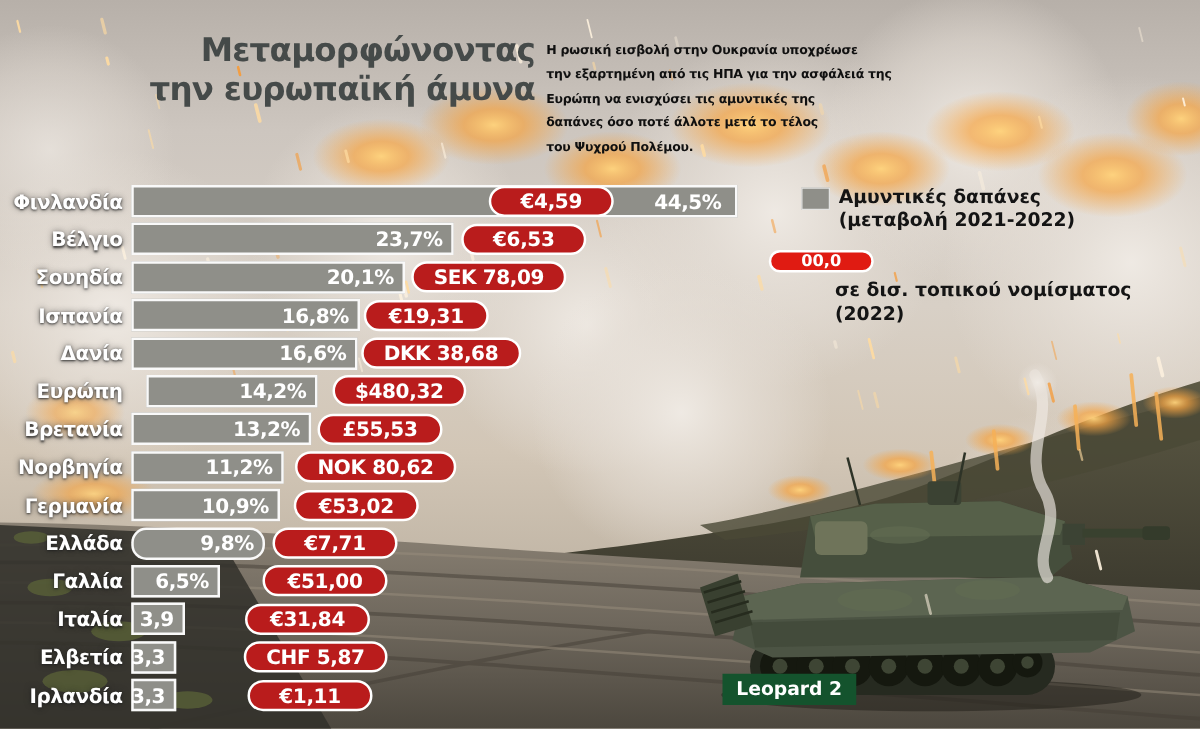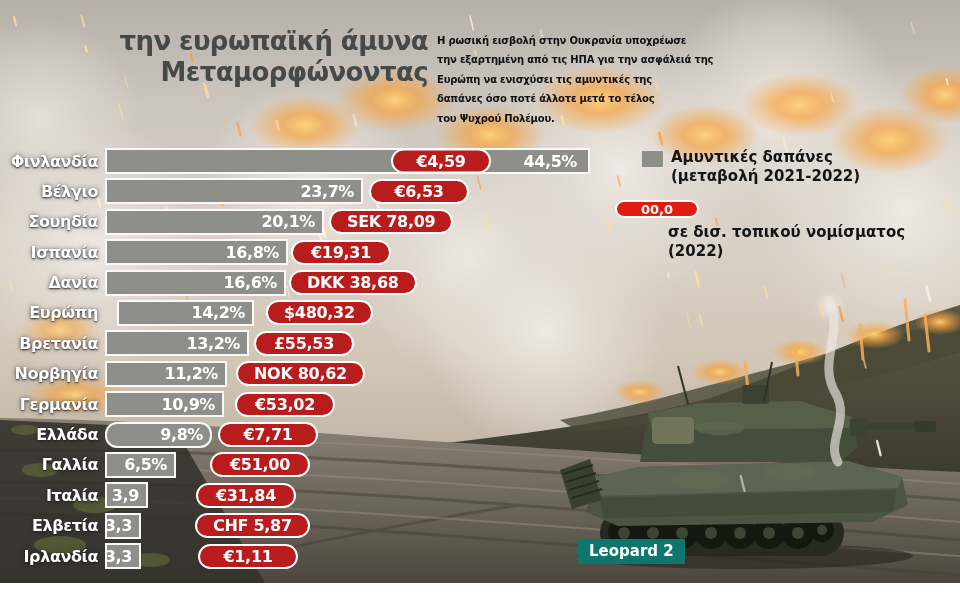--- a/index.html
+++ b/index.html
@@ -37,21 +37,21 @@
        border:2px solid rgba(255,255,255,.95);display:flex;align-items:center;justify-content:flex-end;}
   .pct{color:#fff;font-weight:bold;font-size:16px;letter-spacing:-0.4px;padding-right:7px;white-space:nowrap;}
   .pill{flex:none;height:25px;min-width:100px;box-sizing:border-box;border-radius:13px;
         background:#b91c1c;border:2px solid #fff;color:#fff;font-weight:bold;font-size:16px;
         display:flex;align-items:center;justify-content:center;padding:0 16px;white-space:nowrap;
         letter-spacing:-0.3px;}
   .row.pill-inside .bar .pill{position:absolute;right:97px;top:50%;transform:translateY(-50%);}
   .row.pill-inside .pct{padding-right:11px;}
 
   
-  .caption{position:absolute;left:578px;top:539px;background:#0f766e;color:#ffffff;
+  .caption{position:absolute;left:578px;top:539px;background:#14532d;color:#ffffff;
            font-weight:bold;font-size:15px;padding:3px 11px 4px;}
 </style>
 </head>
 <body>
 
 <div class="stage">
 
   <svg class="photo" width="960" height="583" viewBox="0 0 960 583" preserveAspectRatio="none" aria-hidden="true">
     <defs>
       <linearGradient id="sky" x1="0" y1="0" x2="0" y2="1">
@@ -247,22 +247,22 @@
         <line x1="894.2873546035436" y1="267.2286790526606" x2="896.0492124719542" y2="274.27611052630294" stroke="#ffdca2" stroke-width="1.4" stroke-linecap="round" opacity="0.63"></line>
         <line x1="535.8531012879" y1="56.054542833498935" x2="537.7416490713327" y2="63.608733967230066" stroke="#f59d3e" stroke-width="1.5" stroke-linecap="round" opacity="0.38"></line>
         <line x1="97.89977914090258" y1="197.51119801425898" x2="100.18663714276005" y2="206.65863002168885" stroke="#fff3e0" stroke-width="2.2" stroke-linecap="round" opacity="0.77"></line>
         <line x1="374.7478176302965" y1="192.87826020637445" x2="378.40222467675443" y2="207.4958883922062" stroke="#fff3e0" stroke-width="2.5" stroke-linecap="round" opacity="0.71"></line>
         <line x1="764.548754186625" y1="286.36428371135344" x2="767.3272355156147" y2="297.47820902731183" stroke="#ffdca2" stroke-width="2.3" stroke-linecap="round" opacity="0.58"></line>
         <line x1="474.7774500142678" y1="50.356056427283235" x2="475.9599018305121" y2="55.08586369226028" stroke="#ffdca2" stroke-width="2.0" stroke-linecap="round" opacity="0.56"></line>
       </g>
   </svg>
 
   <div class="title">
+    <div>Μεταμορφώνοντας</div>
     <div>την ευρωπαϊκή άμυνα</div>
-    <div>Μεταμορφώνοντας</div>
   </div>
 
   <div class="intro">
     <div>Η ρωσική εισβολή στην Ουκρανία υποχρέωσε</div>
     <div>την εξαρτημένη από τις ΗΠΑ για την ασφάλειά της</div>
     <div>Ευρώπη να ενισχύσει τις αμυντικές της</div>
     <div>δαπάνες όσο ποτέ άλλοτε μετά το τέλος</div>
     <div>του Ψυχρού Πολέμου.</div>
   </div>
 

